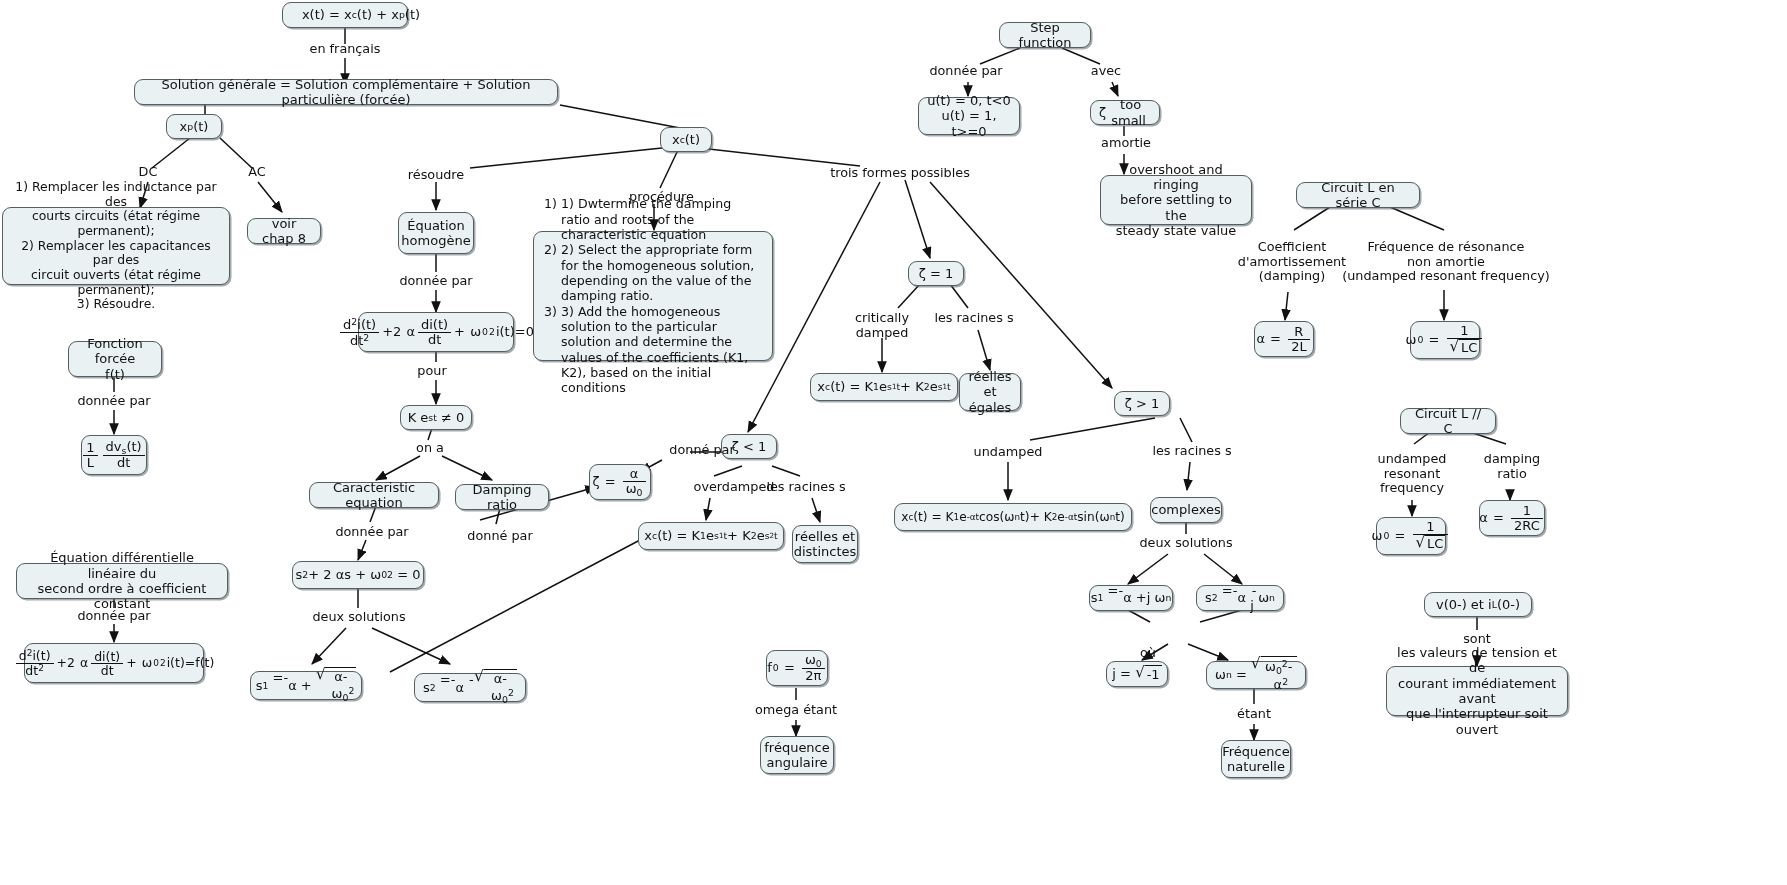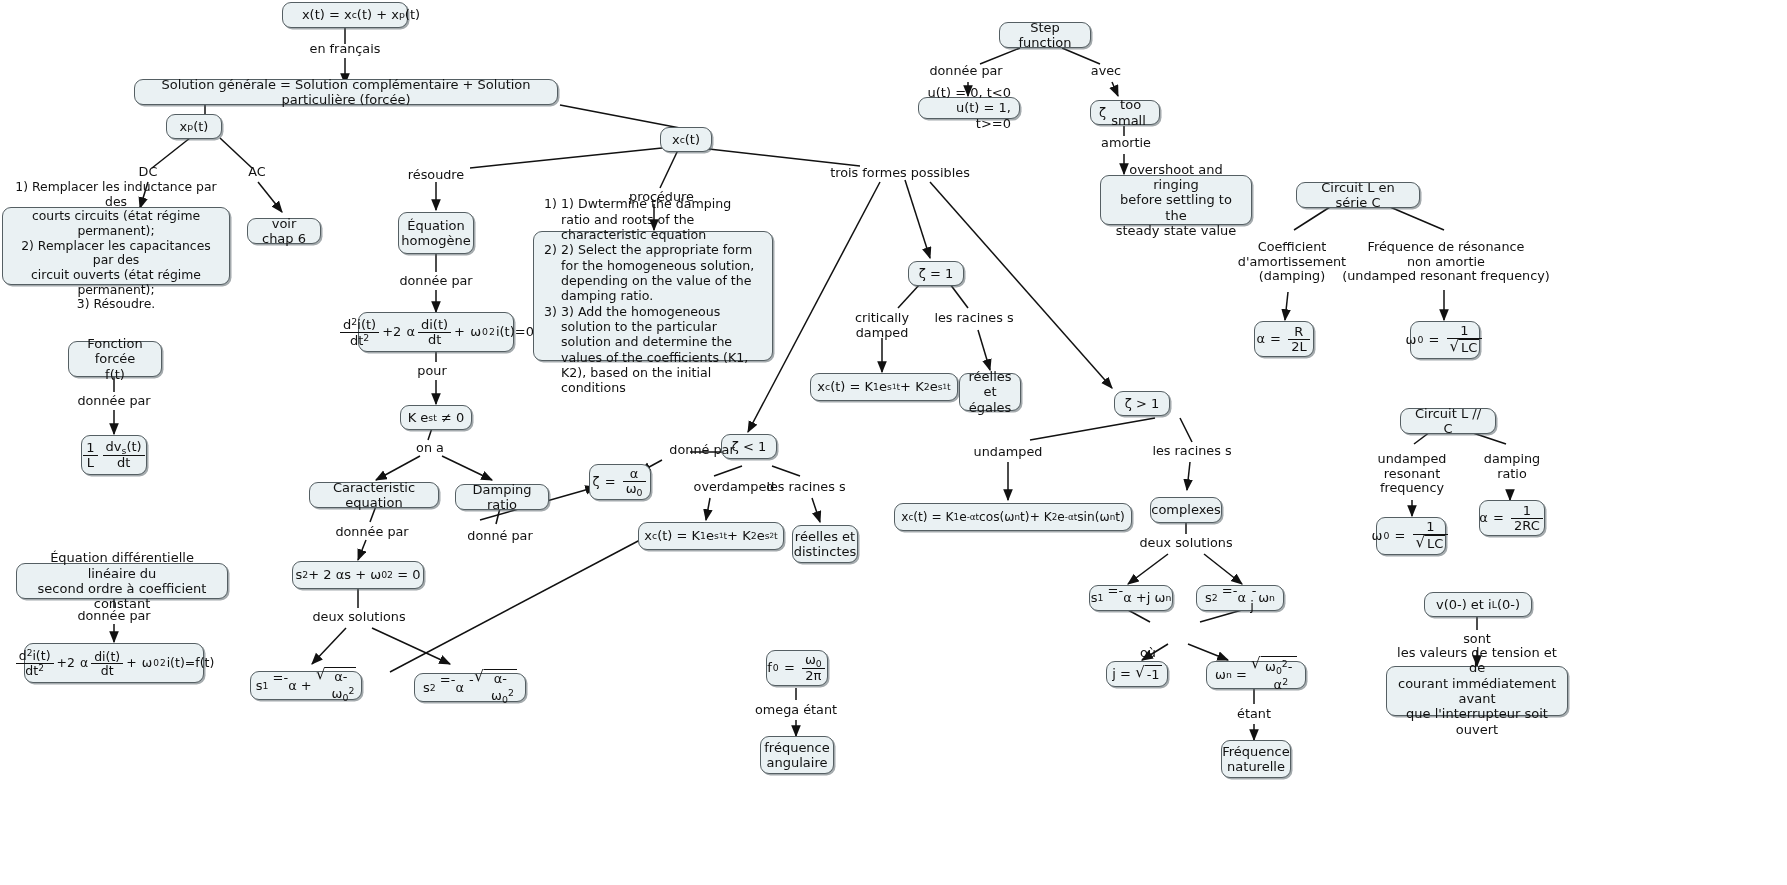--- a/index.html
+++ b/index.html
@@ -198,21 +198,21 @@
 
   <div class="node" style="left:2px;top:207px;width:228px;height:78px;font-size:12.4px;">
     <span>1) Remplacer les inductance par des
 courts circuits (état régime permanent);
 2) Remplacer les capacitances par des
 circuit ouverts (état régime permanent);
 3) Résoudre.</span>
   </div>
 
   <div class="node" style="left:247px;top:218px;width:74px;height:26px;">
-    <span>voir chap 6</span>
+    <span>voir chap 8</span>
   </div>
 
   <div class="node" style="left:398px;top:212px;width:76px;height:42px;">
     <span>Équation
 homogène</span>
   </div>
 
   <div class="node" style="left:358px;top:312px;width:156px;height:40px;">
     <span class="mathbox">
       <span class="frac"><span class="num">d<span class="sup">2</span>i(t)</span><span class="den">dt<span class="sup">2</span></span></span>+2&nbsp;<span class="gr">α</span><span class="frac"><span class="num">di(t)</span><span class="den">dt</span></span>+&nbsp;<span class="gr">ω</span><span class="sub">0</span><span class="sup">2</span>i(t)=0
@@ -349,21 +349,21 @@
 
   <div class="node" style="left:760px;top:736px;width:74px;height:38px;">
     <span>fréquence
 angulaire</span>
   </div>
 
   <div class="node" style="left:999px;top:22px;width:92px;height:26px;">
     <span>Step function</span>
   </div>
 
-  <div class="node" style="left:918px;top:97px;width:102px;height:22px;text-align:right;">
+  <div class="node" style="left:918px;top:97px;width:102px;height:38px;">
     <span>u(t) = 0, t&lt;0
 u(t) = 1, t&gt;=0</span>
   </div>
 
   <div class="node" style="left:1090px;top:100px;width:70px;height:25px;">
     <span class="mrow"><span class="gr">ζ</span>&nbsp;too small</span>
   </div>
 
   <div class="node" style="left:1100px;top:175px;width:152px;height:50px;align-items:center;">
     <span>overshoot and ringing

